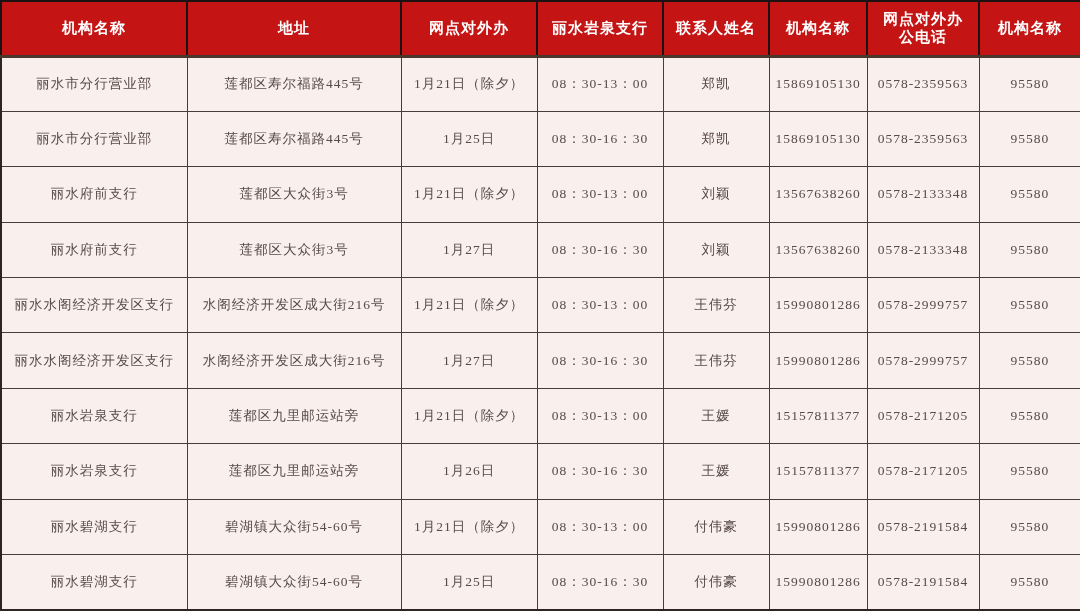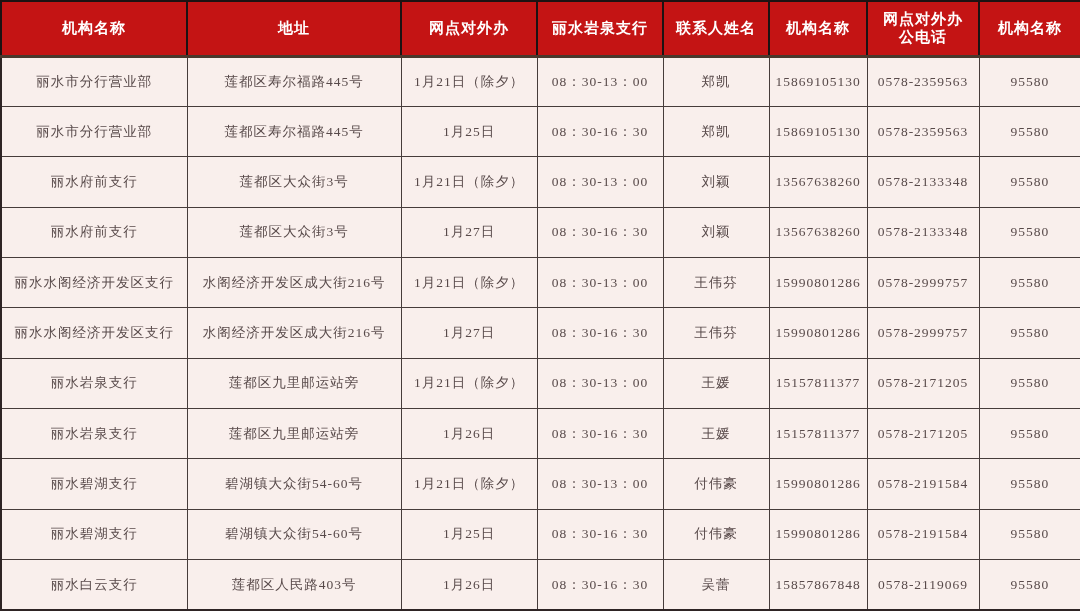--- a/index.html
+++ b/index.html
@@ -179,25 +179,15 @@
         <tr>
           <td>丽水碧湖支行</td>
           <td>碧湖镇大众街54-60号</td>
           <td>1月25日</td>
           <td>08：30-16：30</td>
           <td>付伟豪</td>
           <td>15990801286</td>
           <td>0578-2191584</td>
           <td>95580</td>
         </tr>
-        <tr>
-          <td>丽水白云支行</td>
-          <td>莲都区人民路403号</td>
-          <td>1月26日</td>
-          <td>08：30-16：30</td>
-          <td>吴蕾</td>
-          <td>15857867848</td>
-          <td>0578-2119069</td>
-          <td>95580</td>
-        </tr>
       </tbody>
   </table>
 </div>
 
 </body></html>

